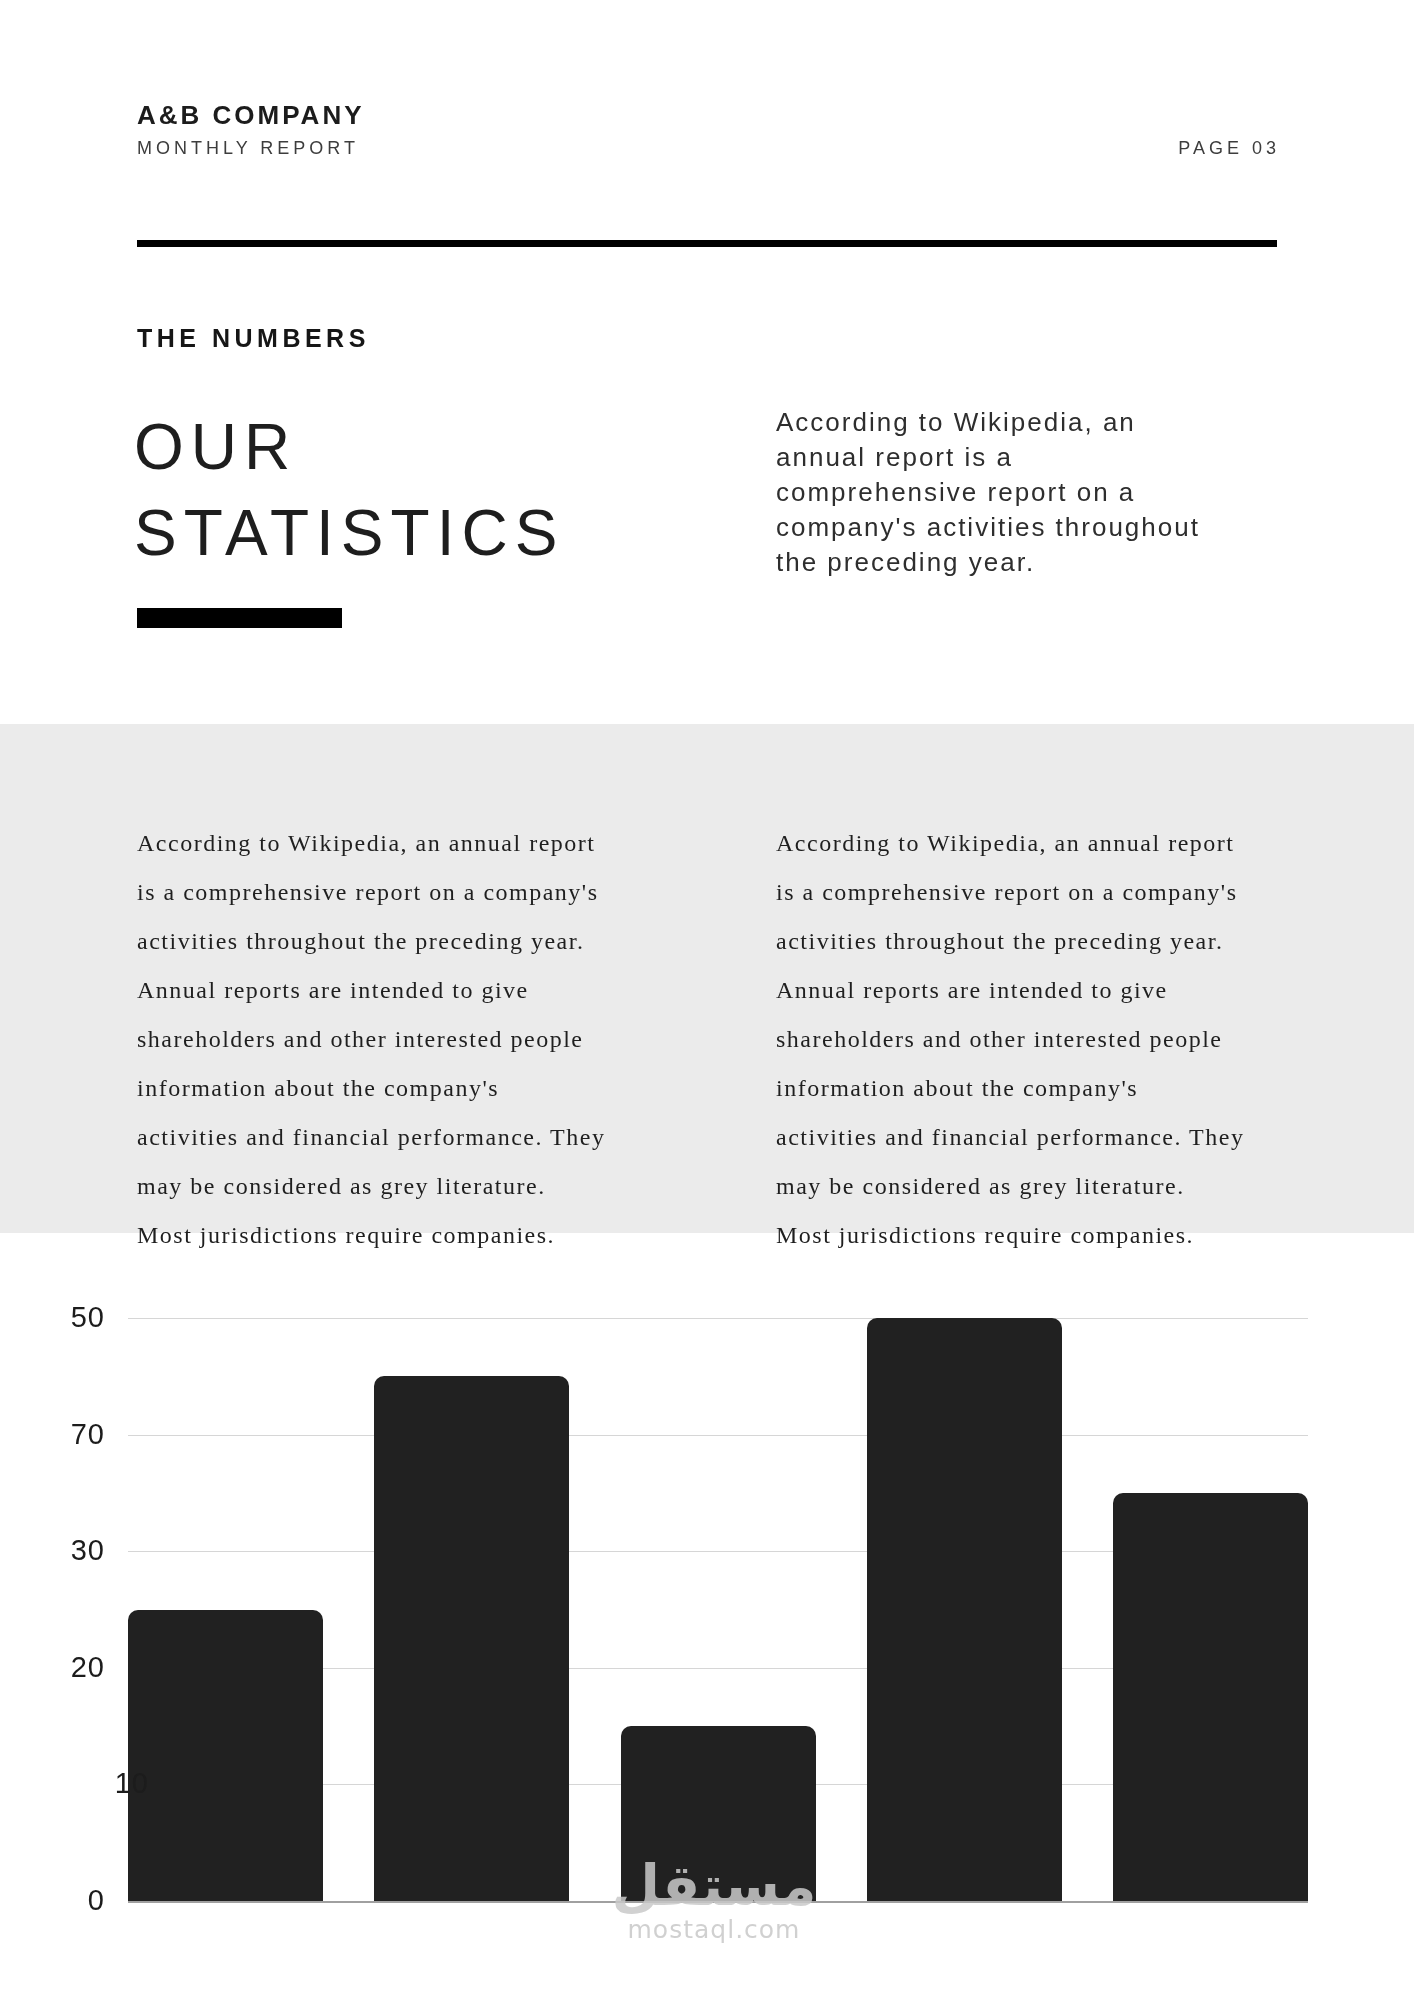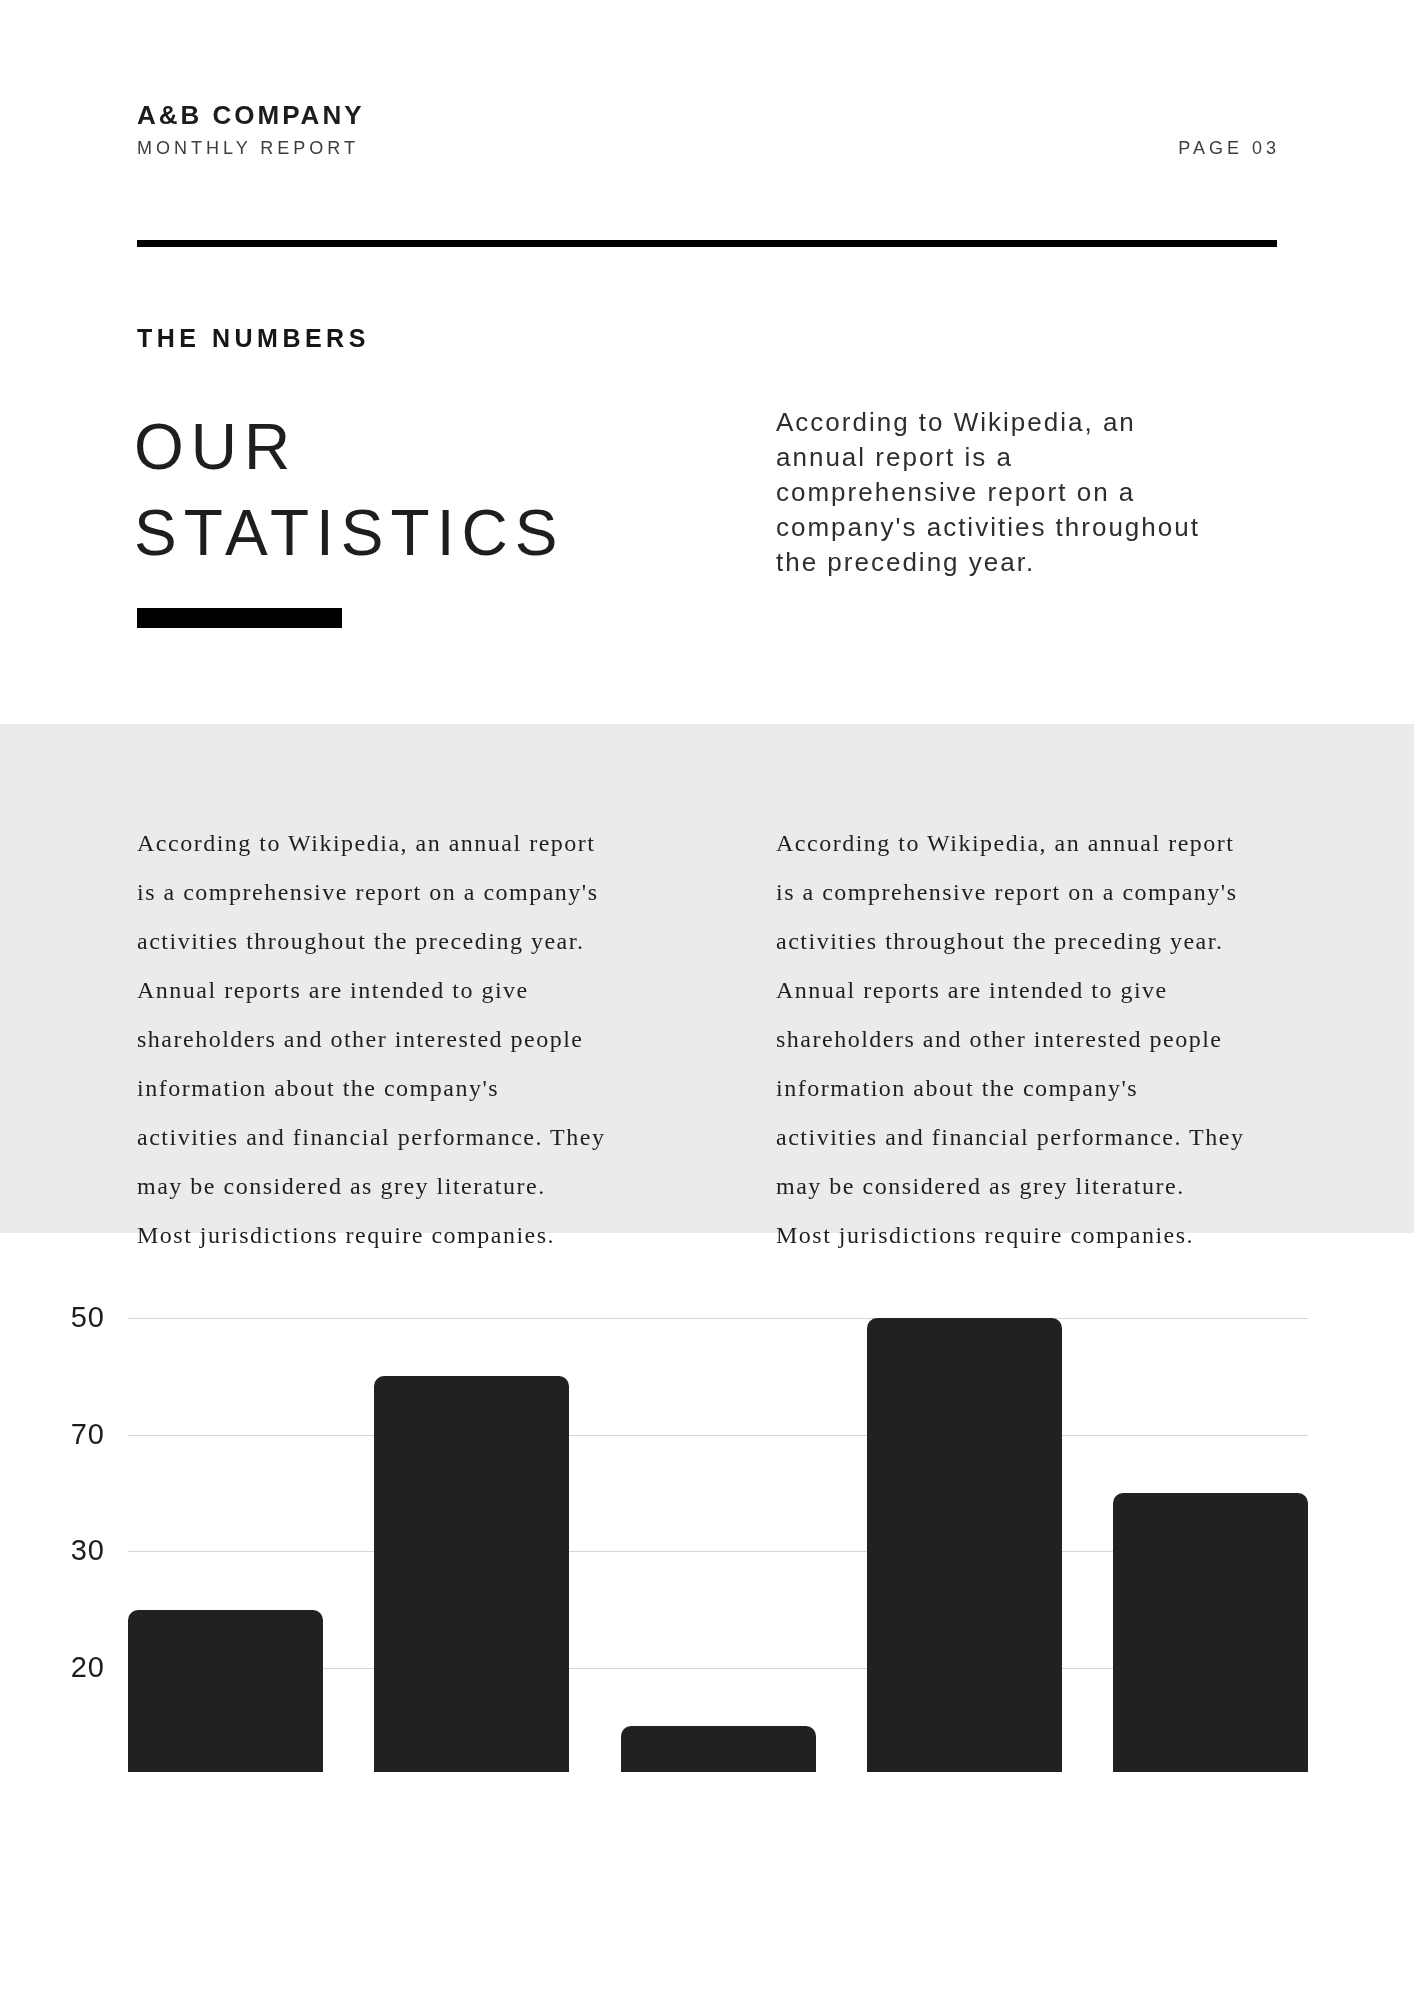--- a/index.html
+++ b/index.html
@@ -1,19 +1,19 @@
 <!DOCTYPE html>
 <html style="--accent: #000000; --band: #EBEBEB; --bar: #212121; --grid: #D6D6D6; --axis: #A0A0A0;"><head>
 <meta charset="utf-8">
 <style>
   * { margin:0; padding:0; box-sizing:border-box; }
   html,body { background:#ffffff; }
   .page {
     position:relative;
-    width:1414px; height:1772px;
+    width:1414px; height:2000px;
     background:#ffffff;
     overflow:hidden;
     font-family:"Liberation Sans", sans-serif;
     color:#1c1c1c;
   }
 
   
   .company-name {
     position:absolute; left:137px; top:100px;
     font-size:26px; font-weight:700; letter-spacing:3px;
@@ -171,16 +171,17 @@
       </div>
   <div class="y-tick" style="top: 604px;">0</div>
       <div class="y-tick" style="top: 487.4px; margin-left: 44px;">10</div>
       <div class="y-tick" style="top: 370.8px;">20</div>
       <div class="y-tick" style="top: 254.2px;">30</div>
       <div class="y-tick" style="top: 137.6px;">70</div>
       <div class="y-tick" style="top: 21px;">50</div>
     </div>
 
   <div class="watermark">
+    <div class="watermark-arabic">مستقل</div>
     <div class="watermark-domain">mostaql.com</div>
   </div>
 
 </div>
 
 </body></html>

